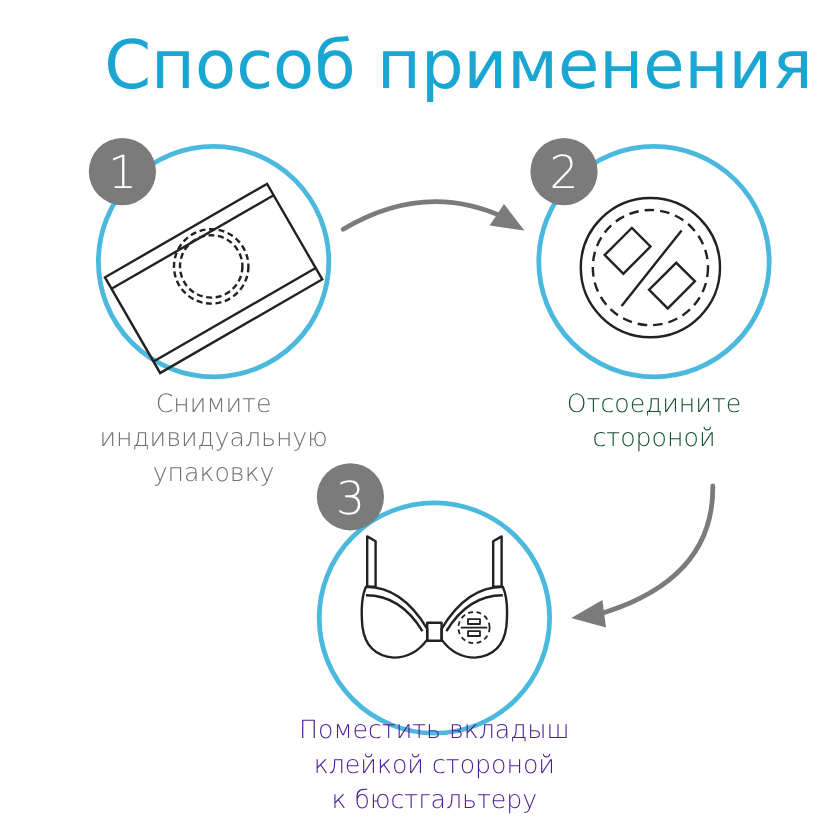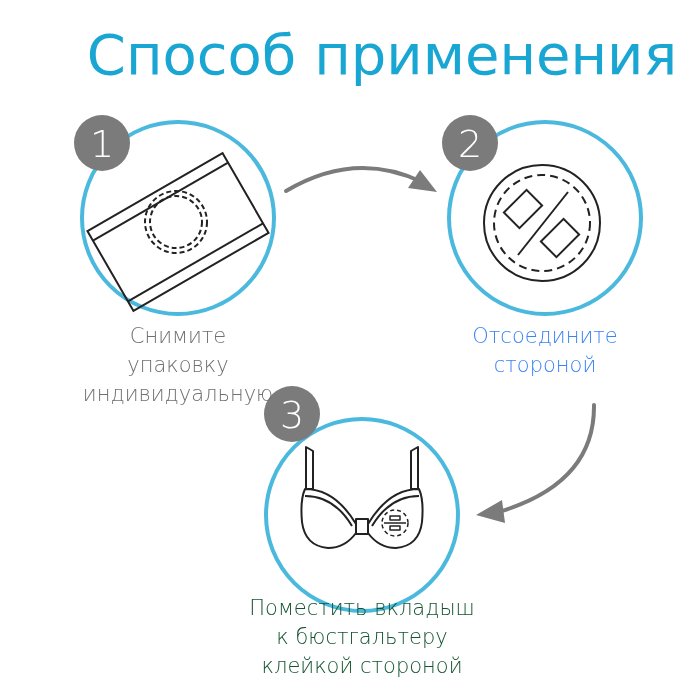--- a/index.html
+++ b/index.html
@@ -87,26 +87,26 @@
       <rect x="390" y="526" width="10" height="4" stroke-width="1.5"></rect>
       <line x1="384" y1="523" x2="406" y2="523" stroke-width="1.5"></line>
     </g>
     <circle cx="292" cy="414" r="28" fill="#7b7b7b"></circle>
     <text x="292" y="428" text-anchor="middle" font-family="DejaVu Sans, sans-serif" font-size="38" font-weight="300" fill="#ffffff">3</text>
   </g>
 </svg>
 
 <div class="caption" style="left: 58px; top: 322px; width: 240px; color: rgb(112, 112, 112);">
   <span>Снимите</span>
+  <span>индивидуальную</span>
   <span>упаковку</span>
-  <span>индивидуальную</span>
 </div>
 
-<div class="caption" style="left: 425px; top: 322px; width: 240px; color: #3b82f6;">
+<div class="caption" style="left: 425px; top: 322px; width: 240px; color: #14532d;">
   <span>Отсоедините</span>
   <span>стороной</span>
 </div>
 
-<div class="caption" style="left: 212px; top: 594px; width: 300px; color: #14532d;">
+<div class="caption" style="left: 212px; top: 594px; width: 300px; color: #4c1d95;">
   <span>Поместить вкладыш</span>
+  <span>клейкой стороной</span>
   <span>к бюстгальтеру</span>
-  <span>клейкой стороной</span>
 </div>
 
 </body></html>

